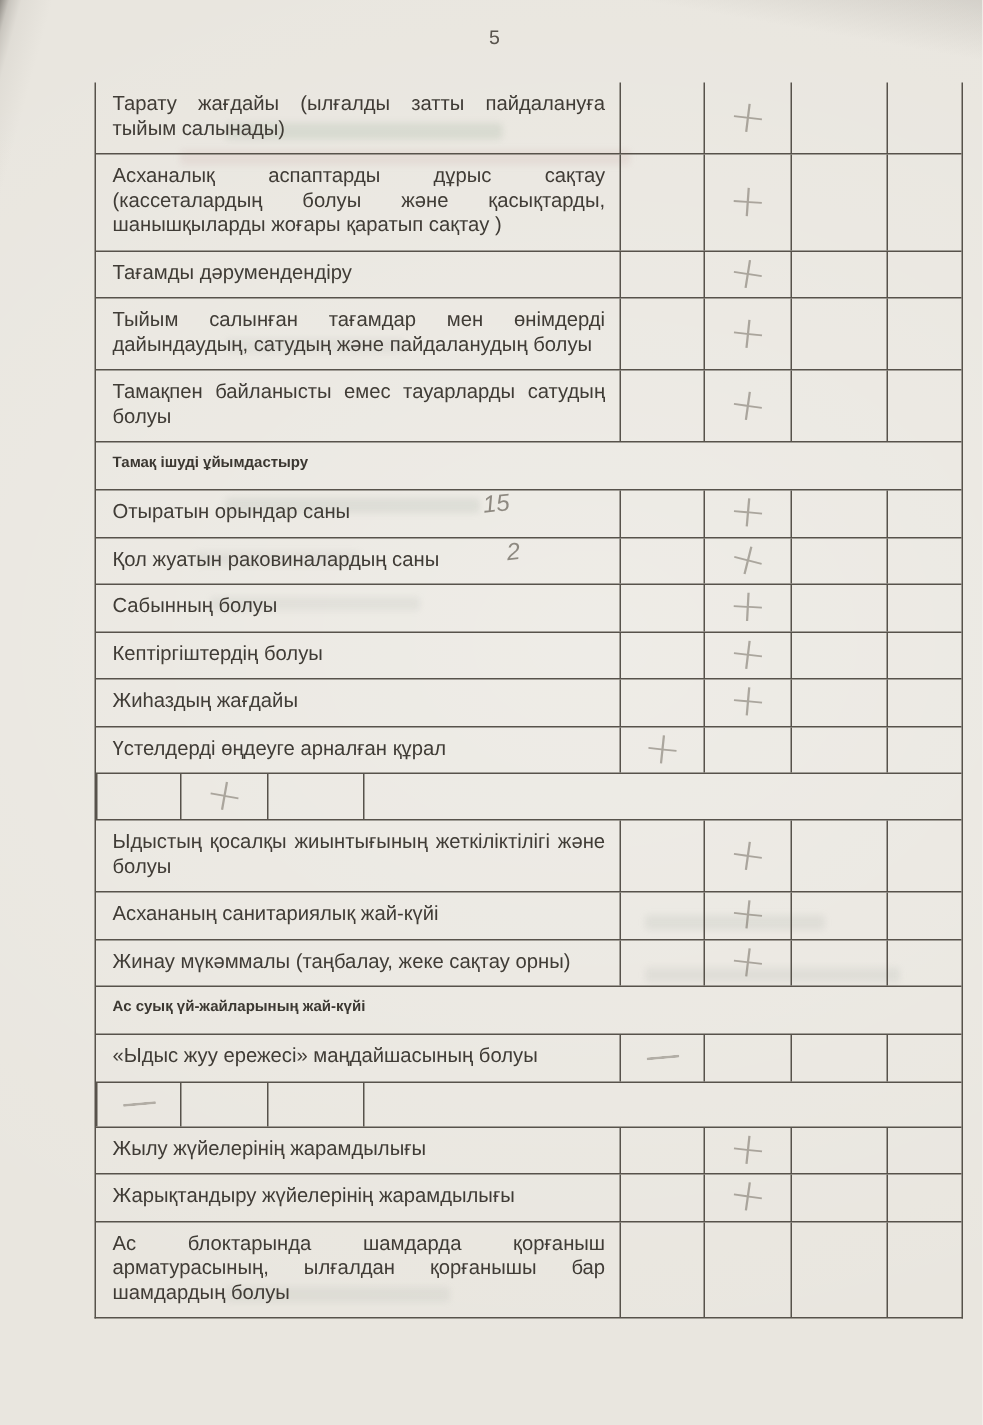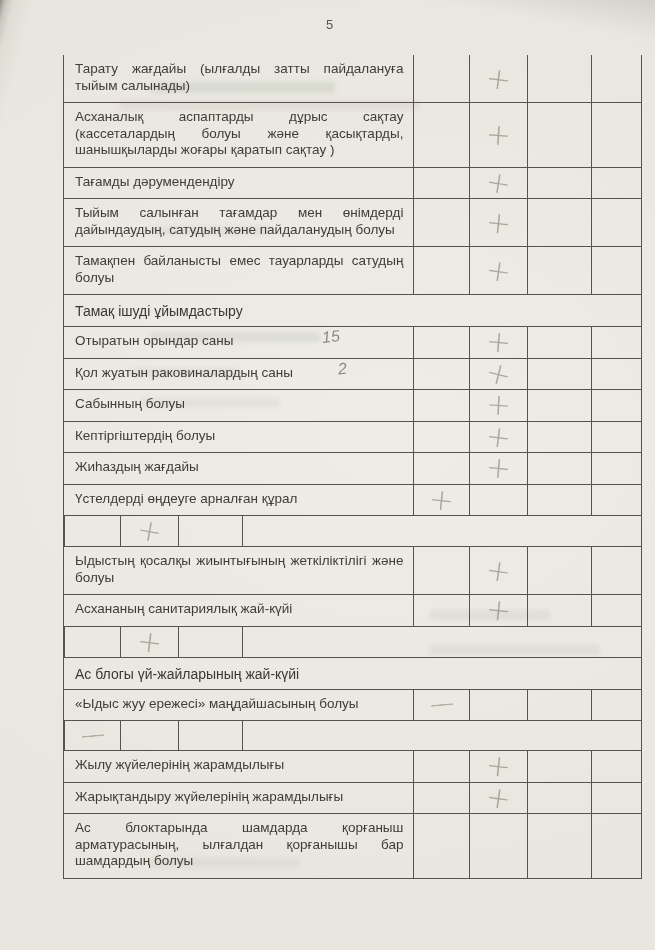--- a/index.html
+++ b/index.html
@@ -42,21 +42,21 @@
   .cell-mark {
     border-left:1px solid #57524b;
     display:flex; align-items:center; justify-content:center;
     position:relative;
   }
   .c1 { width:56px; } .c2 { width:58px; } .c3 { width:64px; } .c4 { width:50px; }
   .row-section {
     border-bottom:1px solid #57524b;
     min-height:32px;
     padding:8px 10px 7px 11px;
-    font-size:14px; font-weight:normal; color:#3b3731;
+    font-size:10px; font-weight:bold; color:#3b3731;
   }
   .mark-plus {
     font-size:30px; font-weight:200; line-height:1;
     color:rgba(122,115,105,.58);
     font-family:"DejaVu Sans",sans-serif;
     display:block;
   }
   .mark-minus {
     display:block; width:22px; height:0;
     border-top:2px solid rgba(122,115,105,.5);
@@ -211,28 +211,29 @@
       <div class="row">
         <div class="cell-text"><span>Асхананың санитариялық жай-күйі</span></div>
         <div class="cell-mark c1"></div>
         <div class="cell-mark c2">
           <span class="mark-plus" style="transform: rotate(6deg);">+</span>
         </div>
         <div class="cell-mark c3"></div>
         <div class="cell-mark c4"></div>
       </div>
       <div class="row">
+        <div class="cell-text"><span>Жинау мүкәммалы (таңбалау, жеке сақтау орны)</span></div>
         <div class="cell-mark c1"></div>
         <div class="cell-mark c2">
           <span class="mark-plus" style="transform: rotate(7deg);">+</span>
         </div>
         <div class="cell-mark c3"></div>
         <div class="cell-mark c4"></div>
       </div>
-      <div class="row-section">Ас блогы үй-жайларының жай-күйі</div>
+      <div class="row-section">Ас суық үй-жайларының жай-күйі</div>
       <div class="row">
         <div class="cell-text"><span>«Ыдыс жуу ережесі» маңдайшасының болуы</span></div>
         <div class="cell-mark c1">
           <span class="mark-minus" style="transform: rotate(-5deg);"></span>
         </div>
         <div class="cell-mark c2"></div>
         <div class="cell-mark c3"></div>
         <div class="cell-mark c4"></div>
       </div>
       <div class="row">

